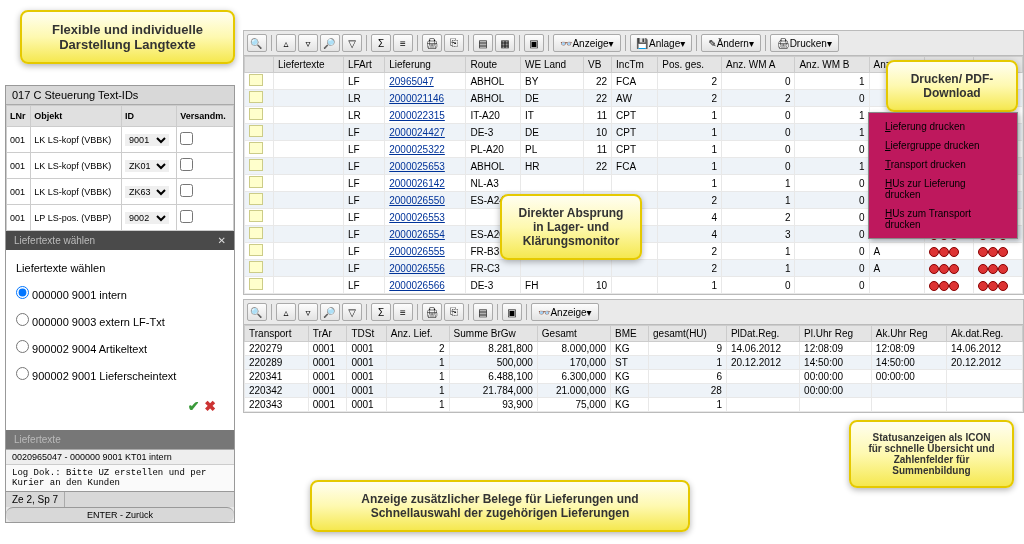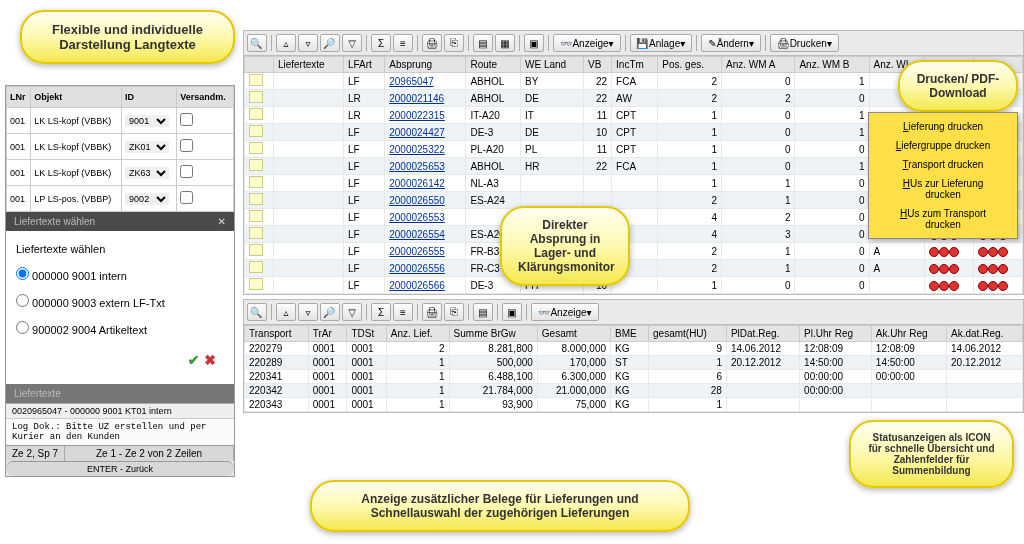--- a/index.html
+++ b/index.html
@@ -1,18 +1,18 @@
 <!DOCTYPE html>
 <html><head>
 <meta charset="utf-8">
 <style>
 * { box-sizing: border-box; margin: 0; padding: 0; font-family: Arial, sans-serif; font-size: 10px; }
 body { background: #fff; width: 1024px; height: 544px; position: relative; overflow: hidden; }
 
-.callout { position: absolute; background: linear-gradient(180deg,#fffef0 0%,#fef9b0 50%,#f5e850 100%); border: 2px solid #e5c900; border-radius: 24px; padding: 10px 16px; text-align: center; font-size: 13px; font-weight: bold; color: #333; box-shadow: 0 2px 6px rgba(0,0,0,.3); z-index: 50; }
+.callout { position: absolute; background: linear-gradient(180deg,#fffef0 0%,#fef9b0 50%,#f5e850 100%); border: 2px solid #e5c900; border-radius: 8px; padding: 10px 16px; text-align: center; font-size: 13px; font-weight: bold; color: #333; box-shadow: 0 2px 6px rgba(0,0,0,.3); z-index: 50; }
 
 .panel-left { position: absolute; left: 5px; top: 85px; width: 230px; background: #e8e8e8; border: 1px solid #999; z-index: 10; }
 .panel-title { background: #d8d8d8; padding: 3px 6px; font-size: 11px; border-bottom: 1px solid #aaa; }
 .mini-table { width: 100%; border-collapse: collapse; }
 .mini-table th, .mini-table td { border: 1px solid #ccc; padding: 5px 3px; font-size: 9px; text-align: left; background: #fff; }
 .mini-table th { background: #e0e0e0; }
 .mini-table select { font-size: 9px; border: none; width: 44px; }
 .dark-bar { background: #4a4a4a; color: #bbb; padding: 4px 8px; font-size: 10px; display: flex; justify-content: space-between; }
 .dark-bar .x { color: #ddd; cursor: pointer; }
 .radio-box { background: #fff; padding: 12px 10px; }
@@ -38,36 +38,37 @@
 .grid table { width: 100%; border-collapse: collapse; background: #fff; }
 .grid th { background: #e4e4e4; border: 1px solid #ccc; padding: 2px 4px; font-size: 10px; font-weight: normal; text-align: left; white-space: nowrap; }
 .grid td { border: 1px solid #e8e8e8; padding: 1px 4px; font-size: 10px; white-space: nowrap; }
 .grid tr:nth-child(even) td { background: #eef3f8; }
 .grid tr:nth-child(odd) td { background: #fff; }
 .grid a { color: #003399; text-decoration: underline; }
 .grid .num { text-align: right; }
 .traffic { display: inline-block; width: 10px; height: 10px; border-radius: 50%; background: #d33; border: 1px solid #800; vertical-align: middle; }
 .traffic-set { letter-spacing: -2px; }
 
-.dropdown-menu { position: absolute; right: 6px; top: 112px; width: 150px; background: #fde047; border: 1px solid #888; box-shadow: 2px 2px 5px rgba(0,0,0,.3); z-index: 60; text-align: center; }
+.dropdown-menu { position: absolute; right: 6px; top: 112px; width: 150px; background: #be185d; border: 1px solid #888; box-shadow: 2px 2px 5px rgba(0,0,0,.3); z-index: 60; }
 .dropdown-menu div { padding: 4px 8px; font-size: 10px; cursor: pointer; }
 .dropdown-menu .ul { text-decoration: underline; }
 
 .row-icon { width: 14px; height: 12px; display: inline-block; background: #ffc; border: 1px solid #cc8; }
 </style>
 </head>
 <body>
 
 <div class="callout" style="left:20px;top:10px;width:215px">Flexible und individuelle Darstellung Langtexte</div>
-<div class="callout" style="right:6px;top:60px;width:120px;font-size:12px">Drucken/ PDF-Download</div>
-<div class="callout" style="left:500px;top:206px;width:130px;font-size:12px">Direkter Absprung in Lager- und Klärungsmonitor</div>
+<div class="callout" style="right:6px;top:60px;width:132px;font-size:12px">Drucken/ PDF-Download</div>
+<div class="callout" style="left:500px;top:194px;width:142px;font-size:12px">Direkter Absprung in Lager- und Klärungsmonitor</div>
 <div class="callout" style="left:310px;top:480px;width:380px;font-size:12px">Anzeige zusätzlicher Belege für Lieferungen und Schnellauswahl der zugehörigen Lieferungen</div>
 <div class="callout" style="right:10px;top:420px;width:165px;font-size:10px">Statusanzeigen als ICON für schnelle Übersicht und Zahlenfelder für Summenbildung</div>
 
 <div class="panel-left">
+  <div class="panel-title">017 C Steuerung Text-IDs</div>
   <table class="mini-table">
     <tbody>
         <tr>
       <th>LNr</th>
       <th>Objekt</th>
       <th>ID</th>
       <th>Versandm.</th>
     </tr>
     </tbody>
       <tbody id="mini-rows">
@@ -100,34 +101,34 @@
   <div class="dark-bar">
     <span>Liefertexte wählen</span>
     <span class="x">✕</span>
   </div>
   <div class="radio-box">
     <div class="hdr">Liefertexte wählen</div>
     <div id="radio-list">
         <label><input type="radio" name="lt" checked="" style=""> 000000 9001 intern</label>
         <label><input type="radio" name="lt" style=""> 000000 9003 extern LF-Txt</label>
         <label><input type="radio" name="lt" style=""> 900002 9004 Artikeltext</label>
+        <label><input type="radio" name="lt" style=""> 900002 9001 Lieferscheintext</label>
       </div>
     <div class="actions">
       <span class="chk">✔</span>
       <span class="xr">✖</span>
     </div>
   </div>
   <div class="dark-bar" style="background:#777">
       <span>Liefertexte</span>
     </div>
   <div class="footer-info">0020965047 - 000000 9001 KT01 intern</div>
   <div class="log-row">Log Dok.: Bitte UZ erstellen und per Kurier an den Kunden</div>
   <div class="status-bar">
     <span>Ze 2, Sp 7</span>
-    <span style="flex:1;text-align:center">Ze 1 - Ze 2 von 2 Zeilen</span>
   </div>
   <div class="enter-bar">ENTER - Zurück</div>
 </div>
 
 <div class="main-area">
 
   <div class="toolbar">
     <span class="tbtn">🔍</span>
     <span class="tsep"></span>
     <span class="tbtn">▵</span>
@@ -155,21 +156,21 @@
     <span class="tbtn tbtn-wide">🖨 <span>Drucken</span> ▾</span>
   </div>
 
   <div class="grid">
     <table>
       <thead>
           <tr id="g1-head">
             <th></th>
             <th>Liefertexte</th>
             <th>LFArt</th>
-            <th>Absprung</th>
+            <th>Lieferung</th>
             <th>Route</th>
             <th>WE Land</th>
             <th>VB</th>
             <th>IncTm</th>
             <th>Pos. ges.</th>
             <th>Anz. WM A</th>
             <th>Anz. WM B</th>
             <th>Anz. WI</th>
             <th></th>
             <th></th>

